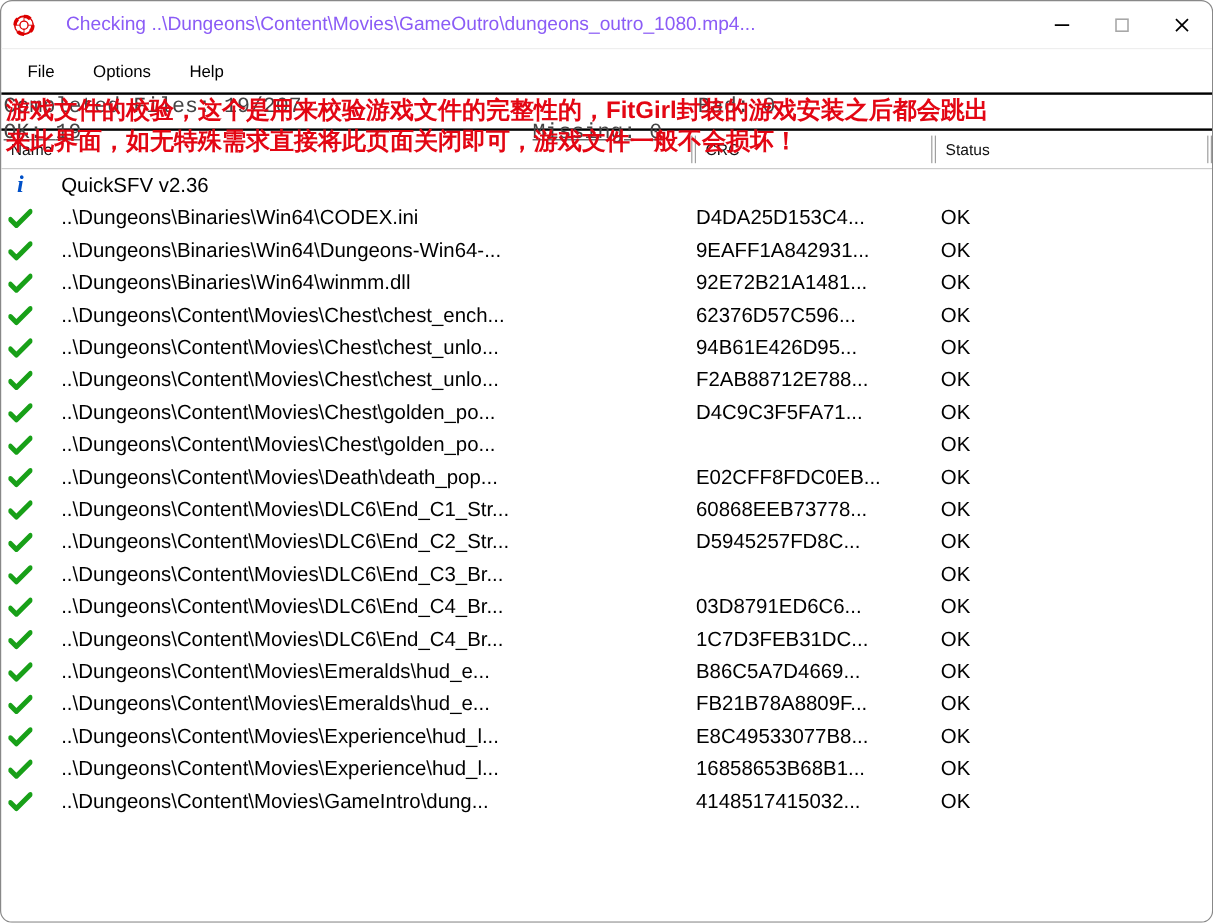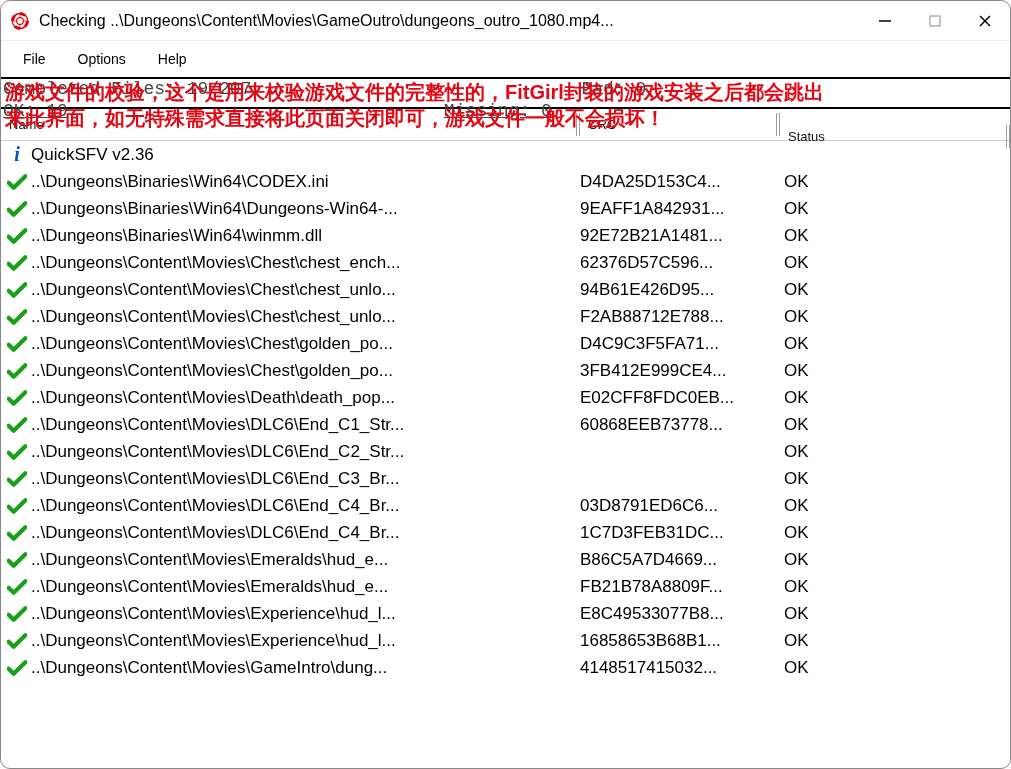--- a/index.html
+++ b/index.html
@@ -22,24 +22,24 @@
   }
   .titlebar {
     height: 40px;
     display: flex;
     align-items: center;
     padding: 0 0 0 10px;
     border-bottom: 1px solid #eee;
   }
   .titlebar .app-icon svg { width:18px; height:18px; display:block;}
   .titlebar .title {
-    margin-left: 10px;
+    margin-left: 26px;
     font-size: 16px;
     flex: 0 0 auto;
-    color: #000000;
+    color: #8b5cf6;
     white-space: nowrap;
   }
   .winbtns { margin-left:auto; display:flex; height:100%; }
   .winbtn {
     width: 50px; height:100%;
     display:flex; align-items:center; justify-content:center;
     color:#000;
   }
   .winbtn svg { stroke:#000; }
   .menubar {
@@ -88,21 +88,21 @@
   .hcell {
     height: 100%;
     display:flex; align-items:center;
     padding: 0 8px;
     font-size: 13px;
     color:#111;
     position:relative;
   }
   .hcell.name { flex:1 1 auto; min-width: 0;}
   .hcell.crc { width: 200px; flex:none;}
-  .hcell.status { width: 230px; flex:none;margin-top:12px;}
+  .hcell.status { width: 230px; flex:none;}
   .hcell .sep {
     position:absolute; right:0; top:4px; bottom:4px;
     width:4px;
     border-left:1px solid #9f9f9f;
     border-right:1px solid #9f9f9f;
   }
   .listwrap {
     position: relative;
     flex: 1 1 auto;
     overflow:hidden;
@@ -119,21 +119,21 @@
     color:#000;
     padding-left: 4px;
   }
   .row .iconcell {
     width: 24px; flex:none;
     display:flex; align-items:center; justify-content:center;
   }
   .row .namecell {
     flex:1 1 auto; min-width:0;
     padding: 0 6px 0 2px;
-    white-space:nowrap; overflow:hidden; text-overflow:clip;
+    white-space:nowrap; overflow:hidden; text-overflow:clip;margin-left:20px;
   }
   .row .crccell {
     width: 200px; flex:none;
     white-space:nowrap; overflow:hidden;
     padding-right:6px;
   }
   .row .statuscell {
     width: 230px; flex:none;
     padding-left: 4px;
   }
@@ -330,21 +330,20 @@
         </div>
         <div class="row">
           <div class="iconcell">
             <span class="check">
               <svg viewBox="0 0 24 20">
                 <path d="M2 11 L8 17 L22 3" fill="none" stroke="#18a018" stroke-width="5" stroke-linecap="round" stroke-linejoin="round"></path>
               </svg>
             </span>
           </div>
           <div class="namecell">..\Dungeons\Content\Movies\Chest\golden_po...</div>
-          <div class="crccell">3FB412E999CE4...</div>
           <div class="statuscell">OK</div>
         </div>
         <div class="row">
           <div class="iconcell">
             <span class="check">
               <svg viewBox="0 0 24 20">
                 <path d="M2 11 L8 17 L22 3" fill="none" stroke="#18a018" stroke-width="5" stroke-linecap="round" stroke-linejoin="round"></path>
               </svg>
             </span>
           </div>
@@ -366,20 +365,21 @@
         </div>
         <div class="row">
           <div class="iconcell">
             <span class="check">
               <svg viewBox="0 0 24 20">
                 <path d="M2 11 L8 17 L22 3" fill="none" stroke="#18a018" stroke-width="5" stroke-linecap="round" stroke-linejoin="round"></path>
               </svg>
             </span>
           </div>
           <div class="namecell">..\Dungeons\Content\Movies\DLC6\End_C2_Str...</div>
+          <div class="crccell">D5945257FD8C...</div>
           <div class="statuscell">OK</div>
         </div>
         <div class="row">
           <div class="iconcell">
             <span class="check">
               <svg viewBox="0 0 24 20">
                 <path d="M2 11 L8 17 L22 3" fill="none" stroke="#18a018" stroke-width="5" stroke-linecap="round" stroke-linejoin="round"></path>
               </svg>
             </span>
           </div>

